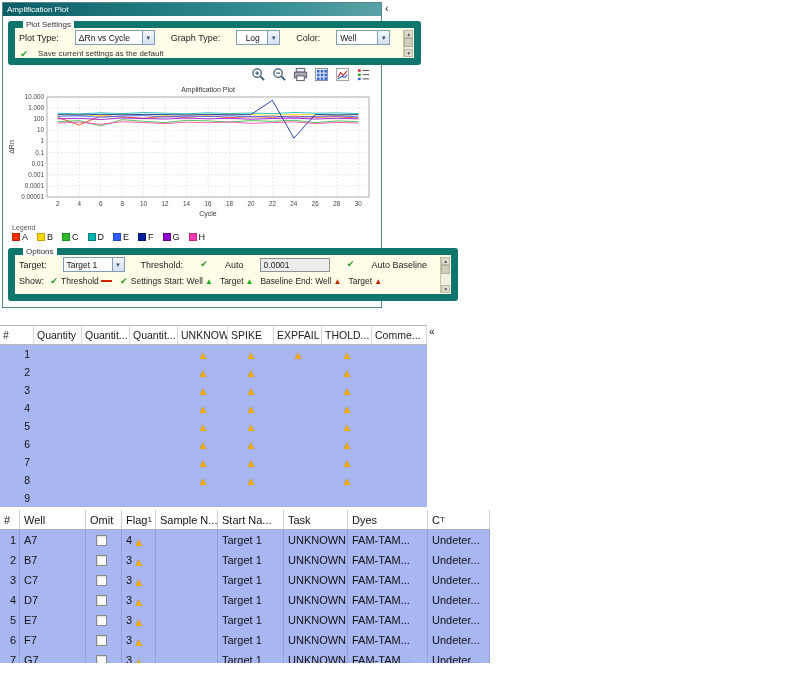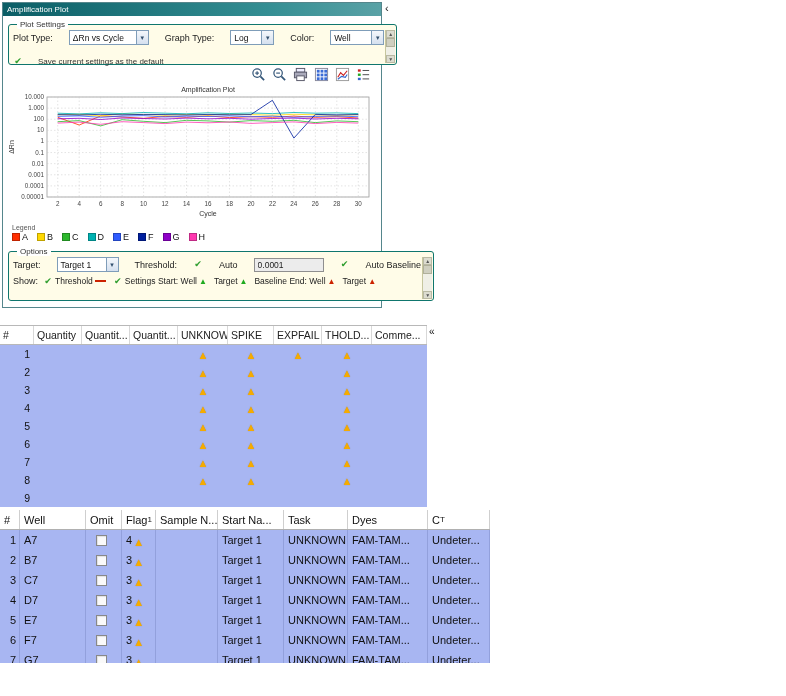--- a/index.html
+++ b/index.html
@@ -5,42 +5,42 @@
   * { margin:0; padding:0; box-sizing:border-box; }
   body { font-family:"Liberation Sans", sans-serif; background:#fff; }
   .canvas { position:relative; width:786px; height:696px; background:#fff; overflow:hidden; }
 
   
   .amp-window { position:absolute; left:2px; top:2px; width:380px; height:306px;
     background:#fff; border:1px solid #55868c; }
   .titlebar { height:13px; background:linear-gradient(90deg, var(--tb1,#0b5e66), var(--tb2,#348e93) 70%, #5aa2a6);
     color:#fff; font-size:8px; line-height:13px; padding-left:4px; }
 
-  fieldset.groupbox { position:absolute; background:var(--gb,#fffce8); border:1px solid #0f766e;
-    border-radius:3px; padding:0 12px 0 4px; }
+  fieldset.groupbox { position:absolute; background:var(--gb,#fffce8); border:7px solid #0f766e;
+    border-radius:3px; padding:0 24px 0 4px; }
   fieldset.groupbox legend { font-size:8px; color:#333; padding:0 3px; margin-left:4px; background:#fff; border-radius:2px; }
   .gb-plot { left:5px; top:17px; width:367px; height:45px; }
   .gb-options { left:5px; top:244px; width:367px; height:54px; }
 
   .lbl { font-size:9px; color:#222; white-space:nowrap; }
   .ps-row1, .op-row1 { display:flex; align-items:center; gap:16px; margin-top:1px; }
-  .ps-row2 { display:flex; align-items:center; gap:15px; margin-top:11px; }
+  .ps-row2 { display:flex; align-items:flex-start; gap:9px; margin-top:4px; }
   .note { font-size:8px; color:#333; }
   .op-row2 { display:flex; align-items:center; gap:5px; margin-top:4px; }
   #show-items { display:inline-flex; gap:7px; }
   .show-item { display:inline-flex; align-items:center; gap:2px; font-size:8.5px; color:#222; }
   .mk-line { display:inline-block; width:11px; height:2px; }
   .mk-tri::before { content:"▲"; font-size:8px; line-height:1; }
 
   .combo { display:inline-flex; align-items:center; height:15px; border:1px solid #7f9db9; background:#fff; }
   .combo .val { flex:1; font-size:8.5px; padding:0 2px 0 3px; white-space:nowrap; overflow:hidden; color:#111; }
   .combo .dd { width:12px; align-self:stretch; border-left:1px solid #7f9db9;
     background:linear-gradient(#f4f7fb,#d5e0ef); display:flex; align-items:center; justify-content:center; }
   .combo .dd::before { content:"▾"; font-size:7px; color:#33506e; }
-  .w-plot { width:80px; } .w-graph { width:44px; } .w-color { width:54px; } .w-target { width:62px; }
+  .w-plot { width:80px; } .w-graph { width:44px;text-align:center; } .w-color { width:54px; } .w-target { width:62px; }
 
   .mini-check { width:10px; height:10px; display:inline-flex; align-items:center; justify-content:center; }
   .mini-check::before { content:"✔"; color:#2f9e2f; font-size:9px; line-height:1; }
 
   .thr-input { width:70px; height:14px; border:1px solid #8f8f8f; background:#ececec;
     font-family:"Liberation Sans",sans-serif; font-size:8.5px; padding-left:3px; color:#222; }
 
   .mini-scroll { position:absolute; right:1px; top:1px; bottom:1px; width:10px; display:flex;
     flex-direction:column; background:#efefe6; border-left:1px solid #c6c69e; }
   .sb-btn { height:8px; display:flex; align-items:center; justify-content:center;

